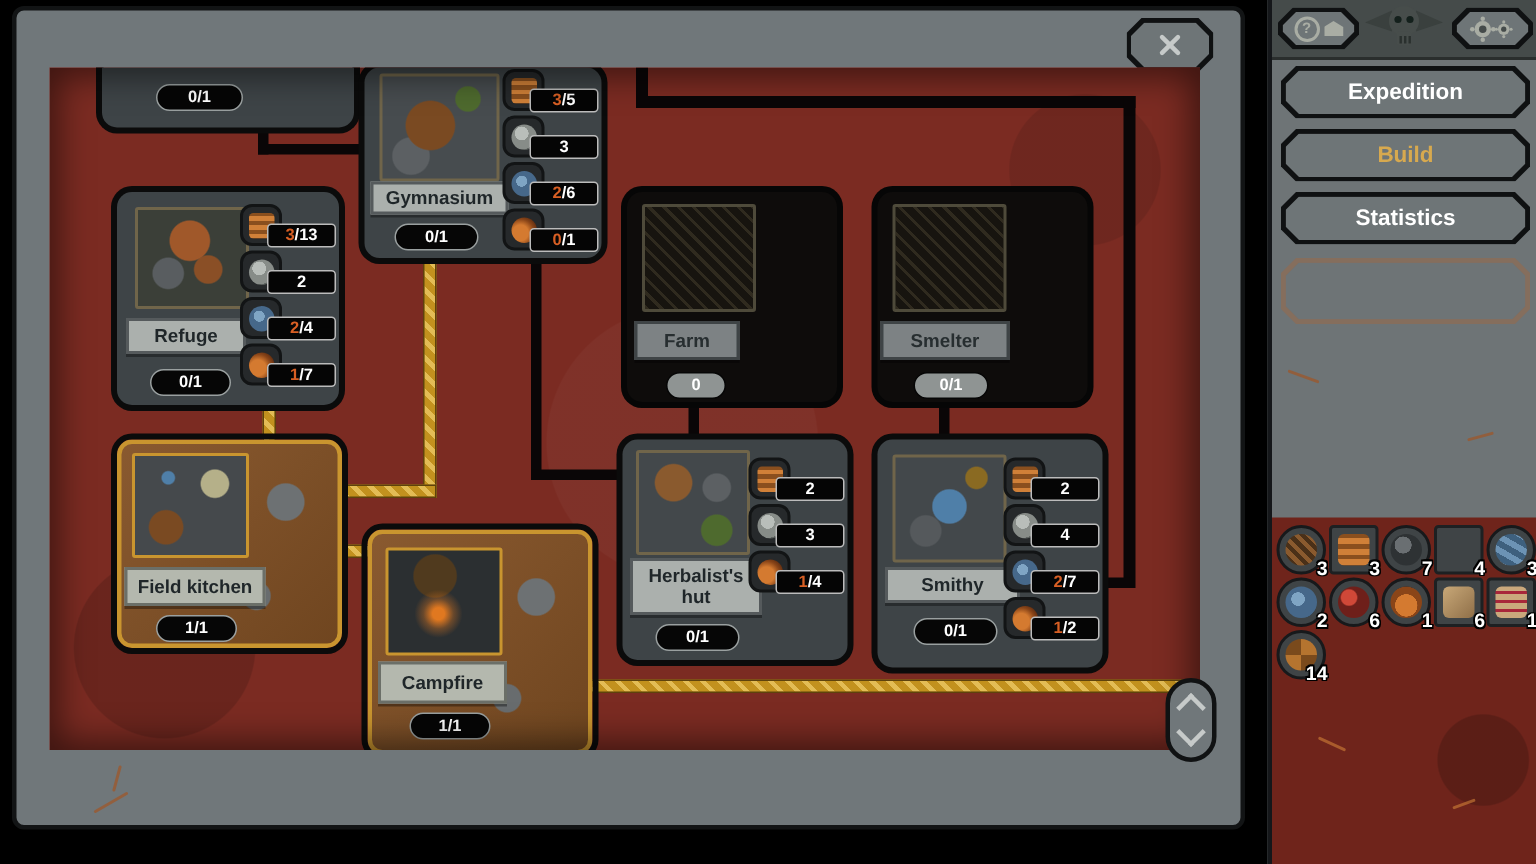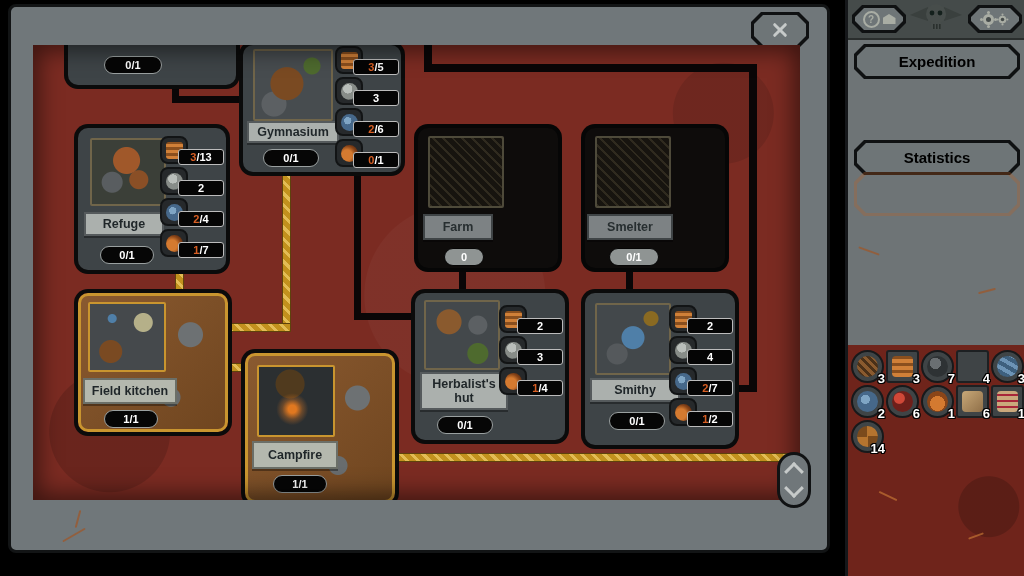--- a/index.html
+++ b/index.html
@@ -103,21 +103,21 @@
          color:#a9ada4;font-weight:bold;font-size:10px;line-height:13px;text-align:center;}
   .house{display:inline-block;width:13px;height:10px;background:#a9ada4;
          clip-path:polygon(0 40%,50% 0,100% 40%,100% 100%,0 100%);}
   .gear{position:relative;display:inline-block;width:11px;height:11px;border-radius:50%;background:#a9ada4;
         box-shadow:0 -7px 0 -4px #a9ada4,0 7px 0 -4px #a9ada4,-7px 0 0 -4px #a9ada4,7px 0 0 -4px #a9ada4;}
   .gear::after{content:"";position:absolute;left:3px;top:3px;width:5px;height:5px;border-radius:50%;background:#454b4a;}
   .gear.small{transform:scale(.7);}
   .skull{position:absolute;left:50%;top:1px;transform:translateX(-50%);}
   .tab{position:absolute;left:6px;width:166px;height:35px;}
   .tab .lbl{position:absolute;inset:0;display:flex;align-items:center;justify-content:center;
-            font-weight:bold;font-size:15px;color:#000000;}
+            font-weight:bold;font-size:15px;color:#ffffff;}
   .tab.active .lbl{color:#d7a94f;}
   .slot{position:absolute;left:6px;top:172px;width:166px;height:44px;}
   .slot .oct-o{background:rgba(190,95,35,.30);}
   .slot .oct-i{background:#6e7476;}
   .sb-red{position:absolute;left:0;top:345px;width:100%;height:231px;background:#6f241b;
     background-image:radial-gradient(circle at 80% 70%, rgba(0,0,0,.18) 0 30px, transparent 31px);}
   .grid{position:absolute;left:3px;top:5px;display:grid;grid-template-columns:repeat(5,33px);gap:2px;}
   .res{position:relative;width:33px;height:33px;}
   .tile{position:absolute;inset:0;background:#3f4446;border:2px solid #1d2022;border-radius:3px;box-sizing:border-box;
         display:flex;align-items:center;justify-content:center;}
@@ -404,21 +404,26 @@
         <span class="gear small"></span>
       </div>
     </div>
   </div>
 
   <div class="tab" style="top:44px;">
     <div class="oct-o"></div>
       <div class="oct-i"></div>
     <div class="lbl">Expedition</div>
   </div>
-  <div class="tab" style="top:128px;margin-top:12px;">
+  <div class="tab active" style="top:86px;">
+    <div class="oct-o"></div>
+      <div class="oct-i"></div>
+    <div class="lbl">Build</div>
+  </div>
+  <div class="tab" style="top:128px;">
     <div class="oct-o"></div>
       <div class="oct-i"></div>
     <div class="lbl">Statistics</div>
   </div>
   <div class="slot">
     <div class="oct-o"></div>
       <div class="oct-i"></div>
   </div>
   <div class="scr" style="left:10px;top:250px;width:22px;height:2px;transform:rotate(20deg);"></div>
   <div class="scr" style="left:130px;top:290px;width:18px;height:2px;transform:rotate(-15deg);"></div>

